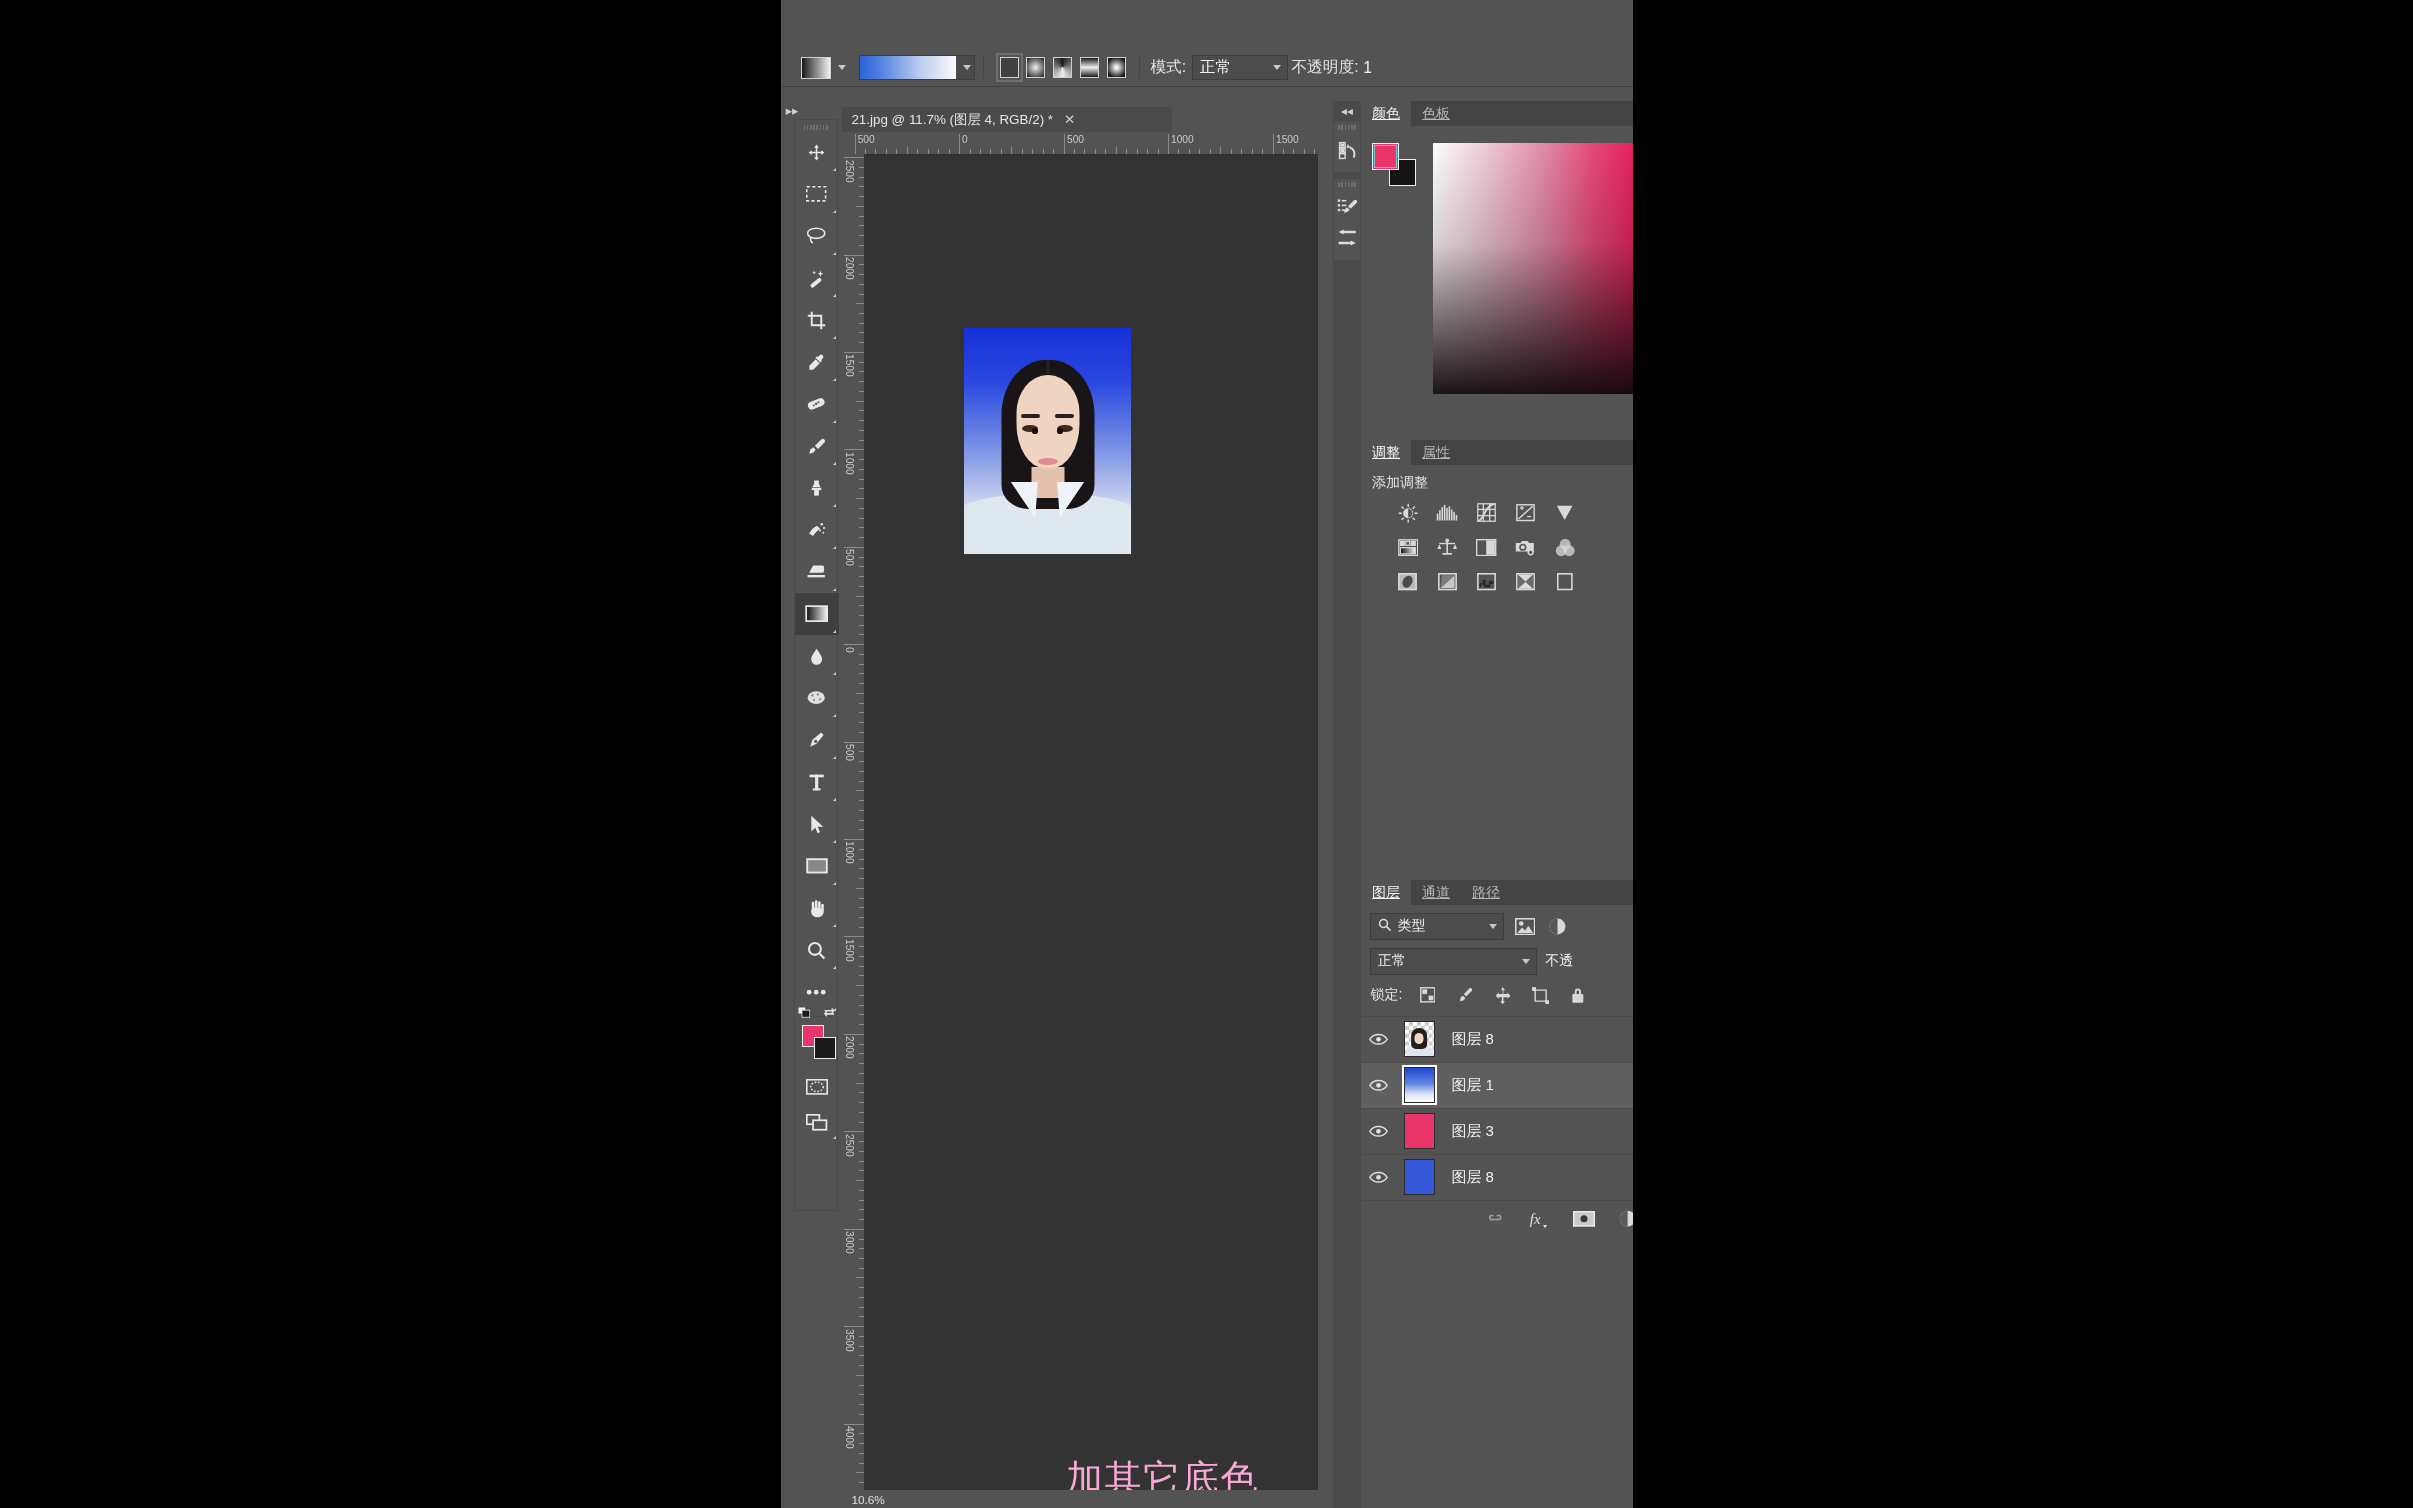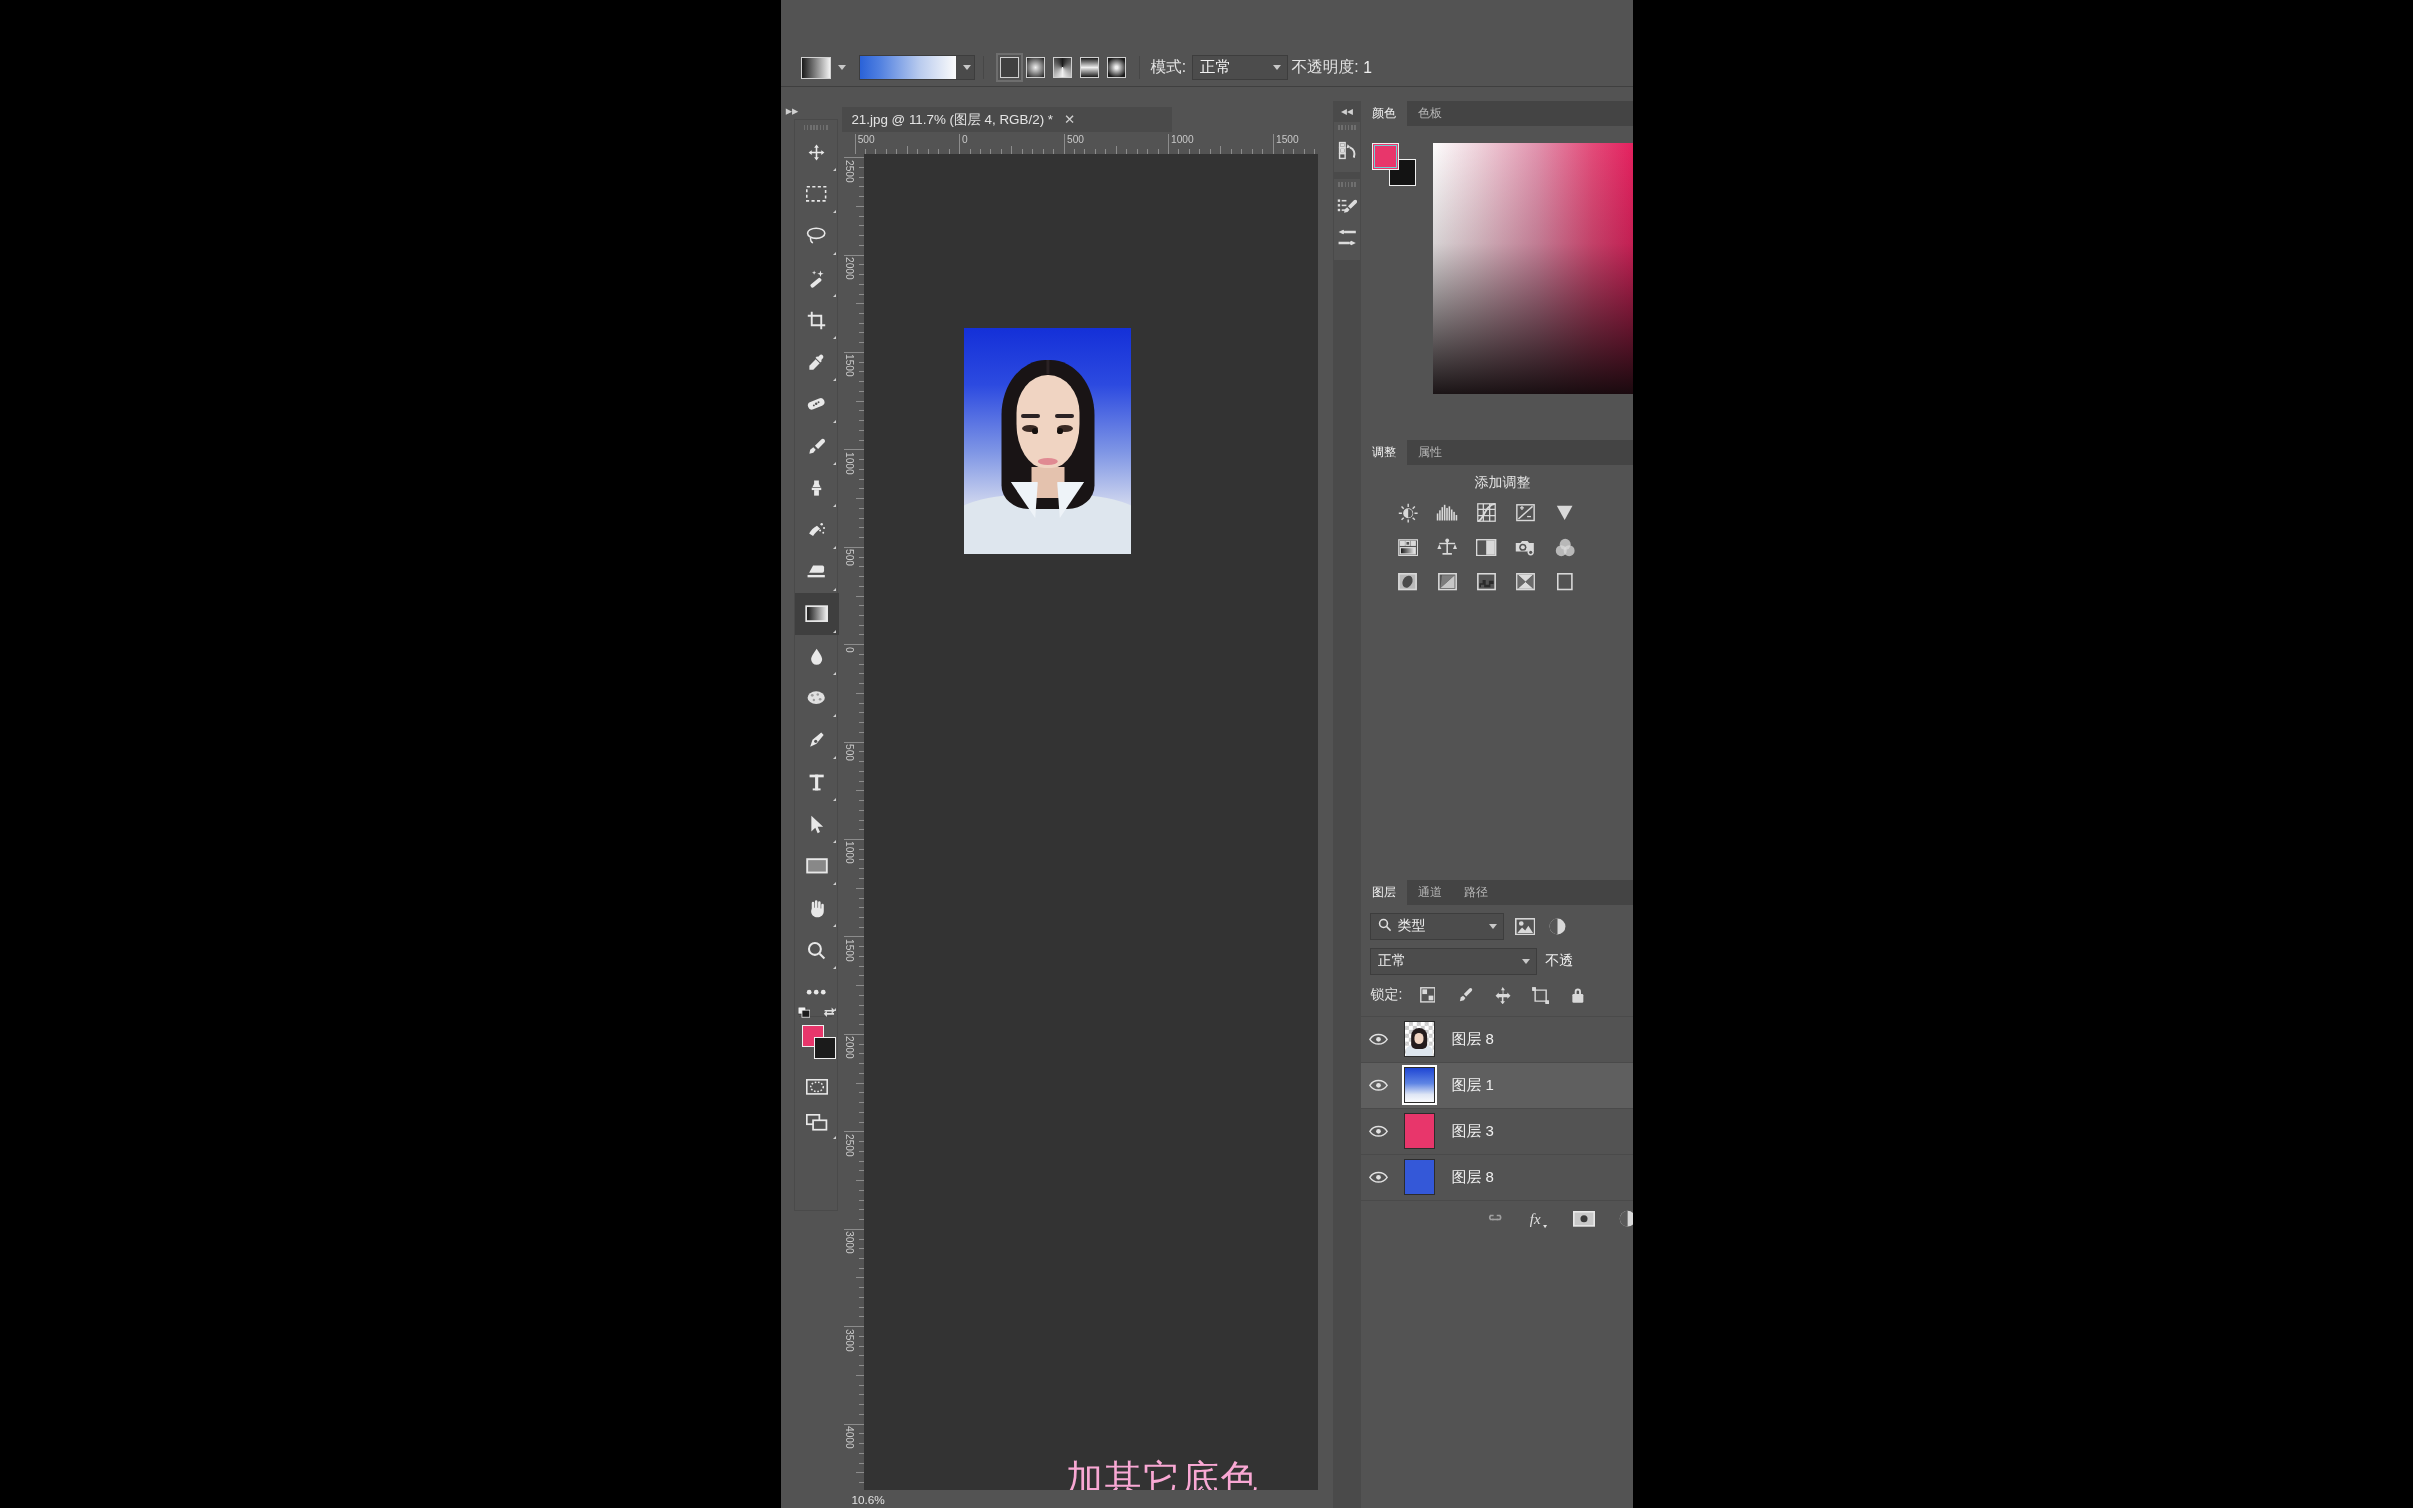--- a/index.html
+++ b/index.html
@@ -148,39 +148,39 @@
     border:0.8px solid #4a4a4a; display:flex; flex-direction:column;
     align-items:center; padding:3.1px 0 6.3px; }
   .rail-grip { display:flex; gap:1.6px; margin-bottom:4.7px; }
   .rail-grip i { width:1.6px; height:4.7px; background:#6f6f6f; display:block; }
   .rail-btn { width:27px; height:31px; display:flex; align-items:center;
     justify-content:center; color:#dcdcdc; }
 
   .rpanel { position:absolute; left:580px; background:#535353; width:272px; }
 
   .ptabs { display:flex; height:25px; background:#444444; align-items:stretch; }
-  .ptab { padding:0 11px; display:flex; align-items:center; font-size:12px;
-    color:#b6b6b6; }
+  .ptab { padding:0 11px; display:flex; align-items:center; font-size:14px;
+    color:#b6b6b6;text-decoration:underline; }
   .ptab.active { background:#535353; color:#f2f2f2; }
 
   
   #colorPanel { top:101px; height:339px; }
   .color-body { position:relative; height:314px; }
   .cp-sw-fg { position:absolute; left:11px; top:17.3px; width:27px; height:27px;
     border:1.6px solid #f0f0f0; }
   .cp-sw-bg { position:absolute; left:28px; top:33px; width:27px; height:27px;
     border:1.6px solid #f0f0f0; background:#131313; }
   .cp-ramp2 { position:absolute; left:72px; top:17.3px; right:0; height:251px;
     background:
       linear-gradient(180deg, rgba(255,255,255,0.0) 0%, rgba(40,20,25,0.18) 40%, rgba(15,8,10,0.95) 100%),
       linear-gradient(90deg, #fdfdfd 0%, #f0d3dc 22%, #e293ae 52%, #e44a79 80%, #e5215f 100%);
   }
 
   
-  #adjPanel { top:440px; height:440px;text-align:center; }
+  #adjPanel { top:440px; height:440px; }
   .adj-title { font-size:14px; color:#e2e2e2; padding:9.4px 0 7.9px 11px; }
   .adj-grid { padding:1.6px 0 0 35px; }
   .adj-row { display:flex; gap:15.7px; margin-bottom:12.6px; align-items:center; }
   .adj-ic { width:23.6px; height:22px; display:flex; align-items:center;
     justify-content:center; color:#d9d9d9; }
 
   
   #layersPanel { top:880px; height:629px; }
   .lp-filter { display:flex; align-items:center; padding:7.9px 9.4px;
     gap:7.9px; }

